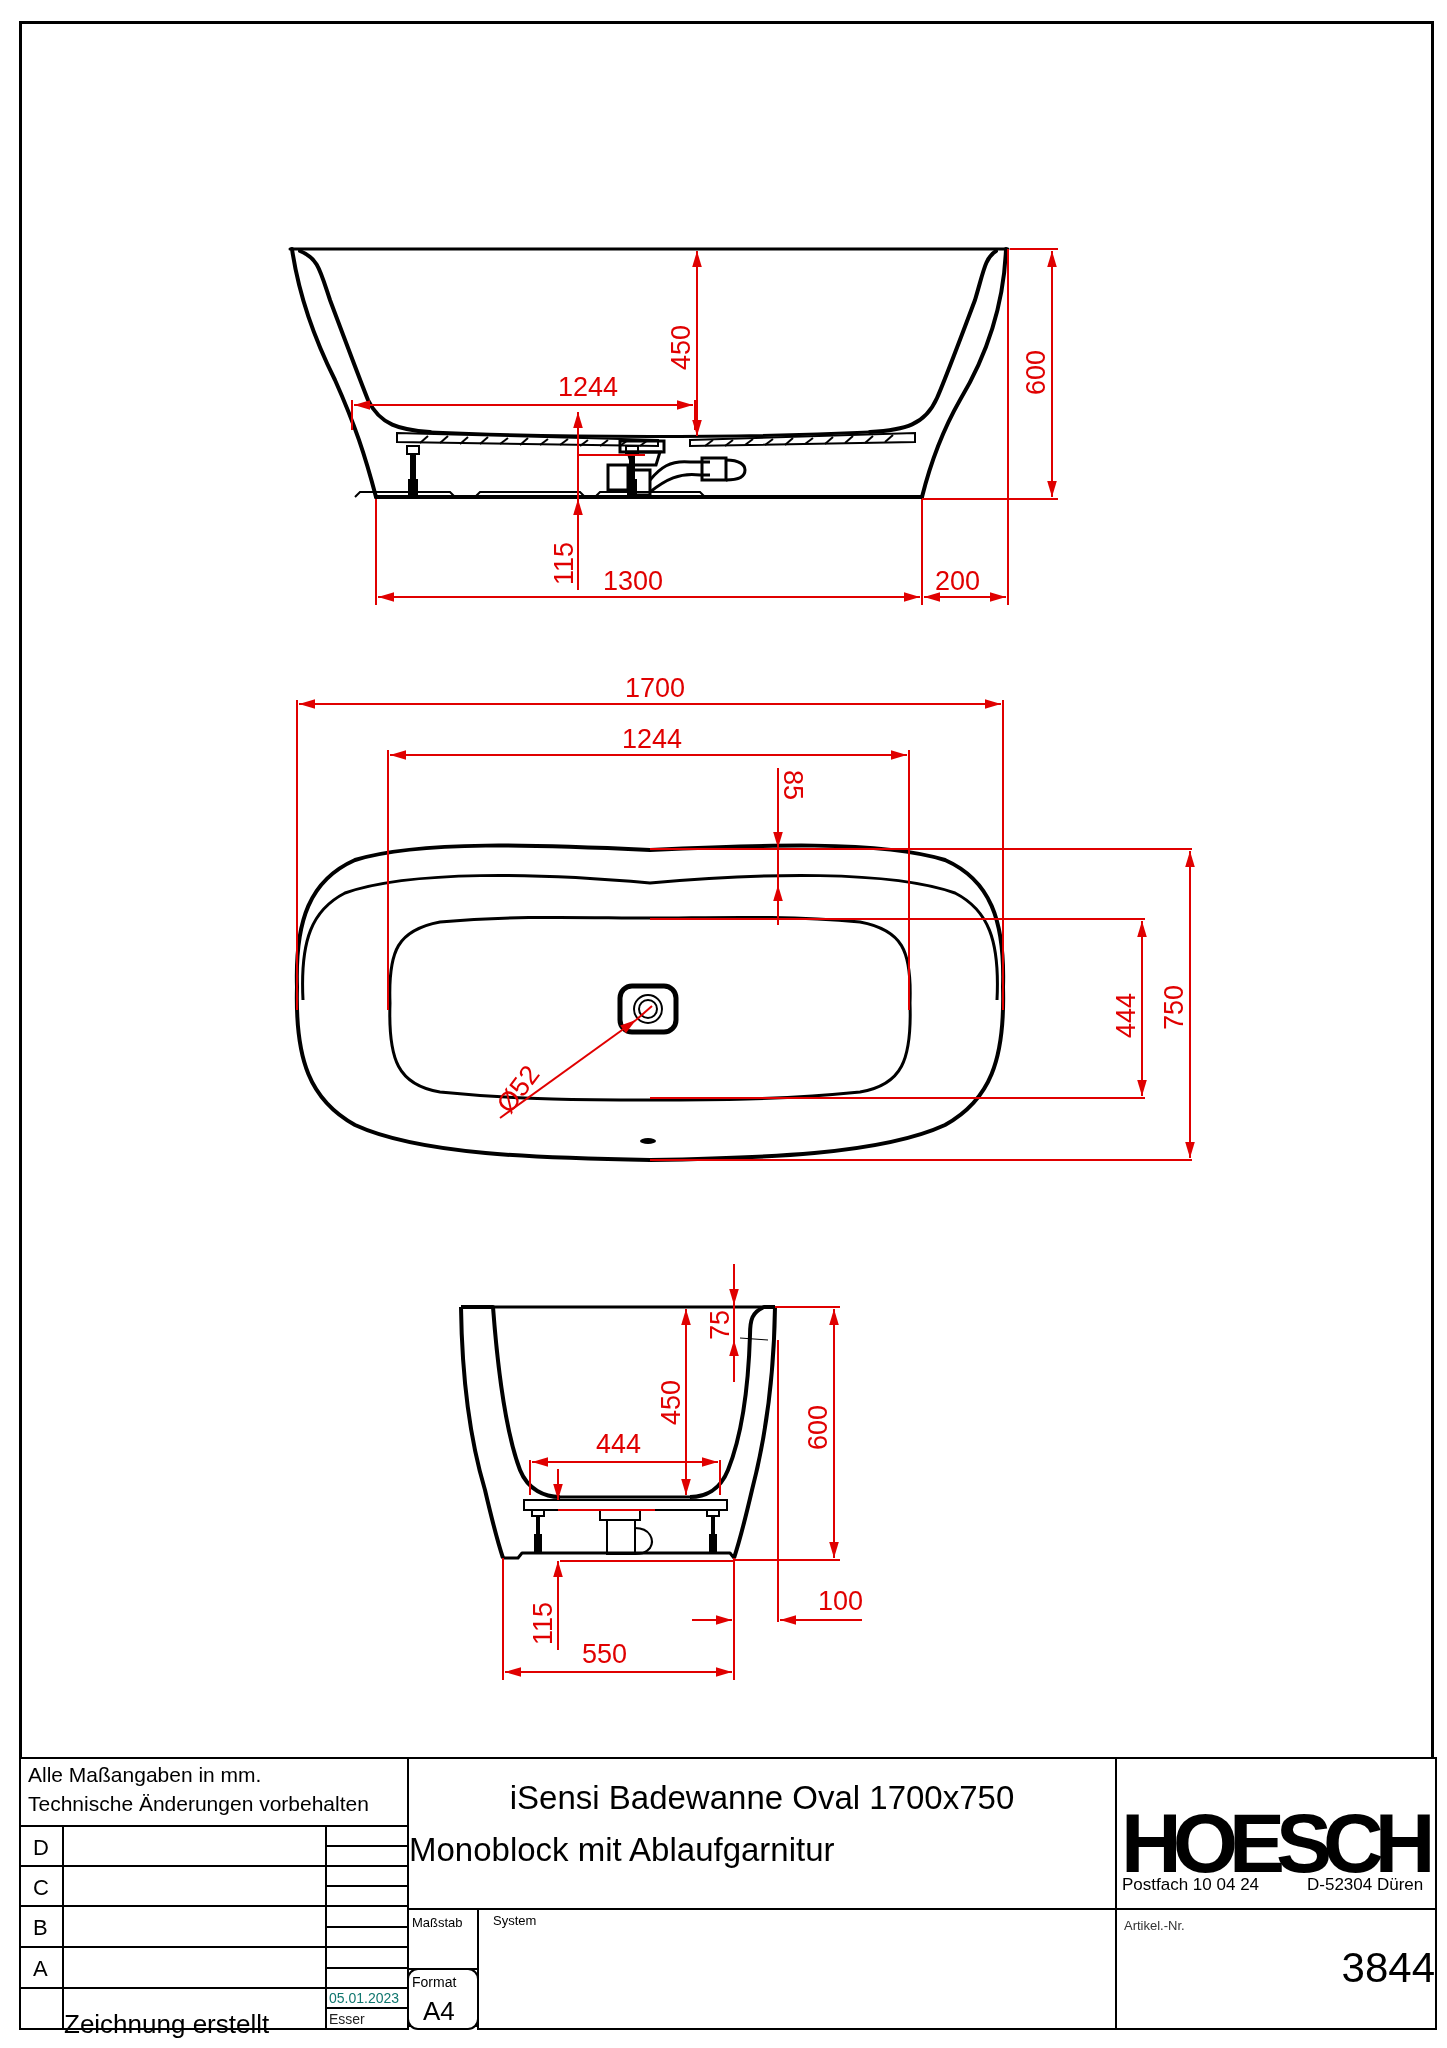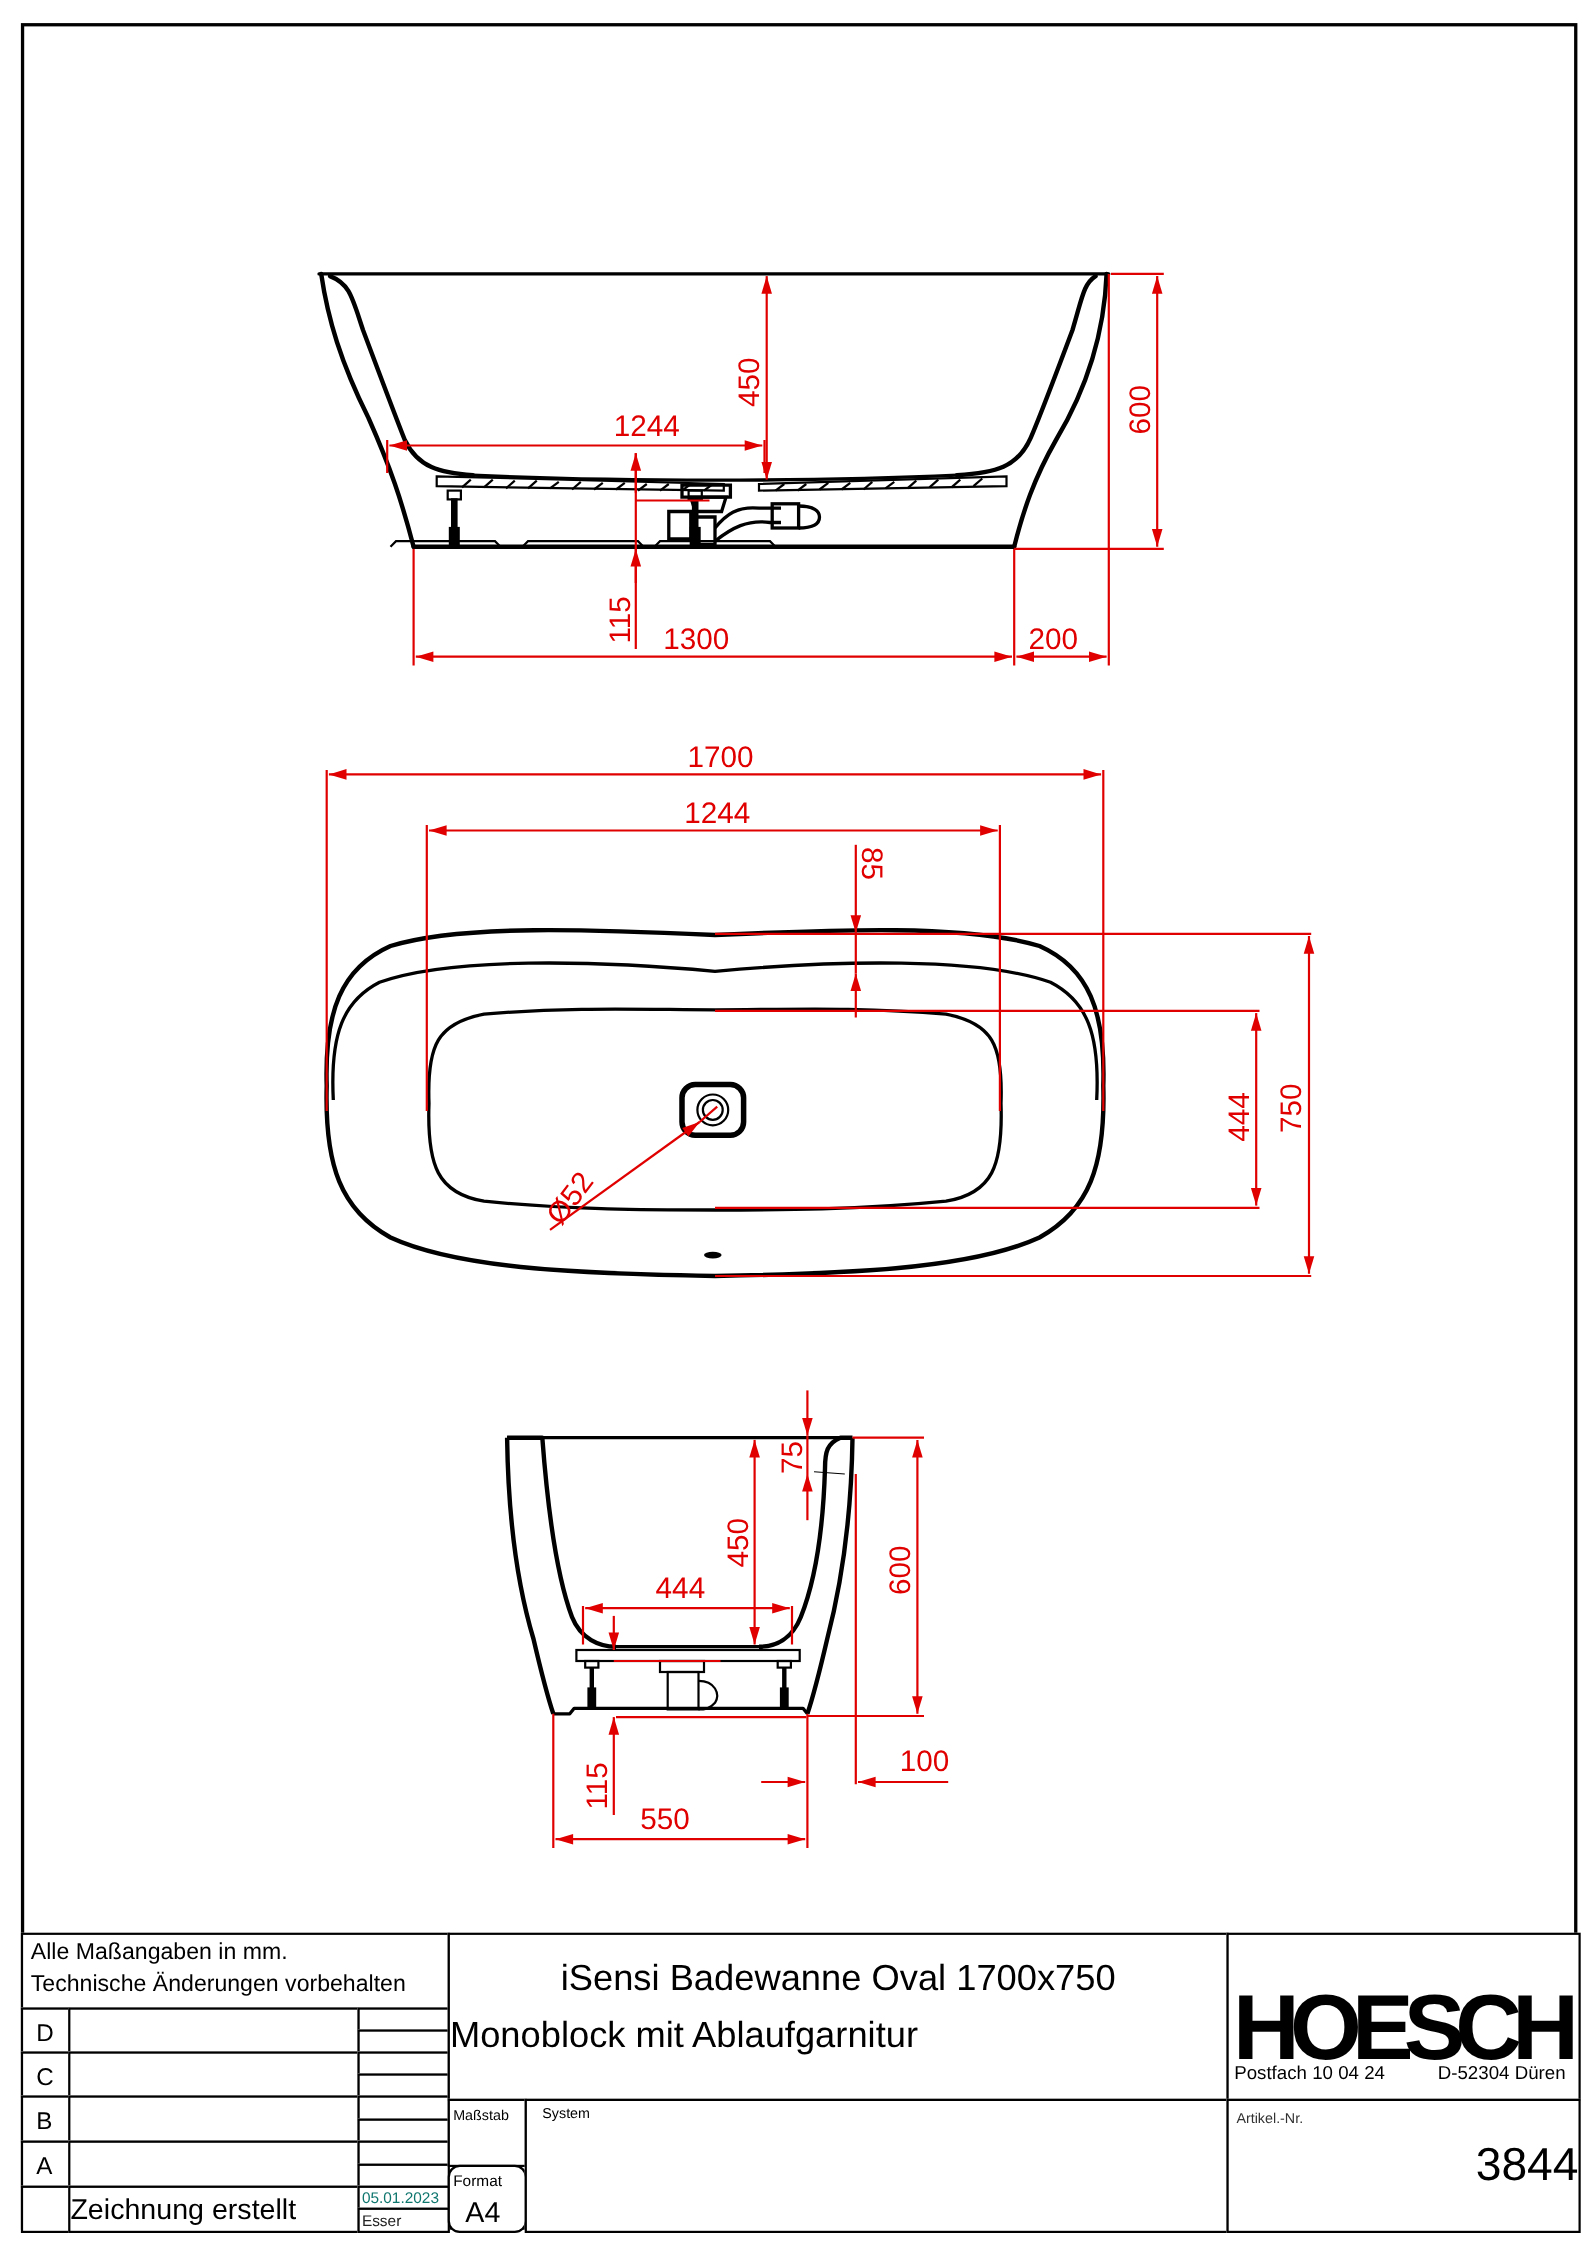--- a/index.html
+++ b/index.html
@@ -279,21 +279,21 @@
 
   <div class="cell" style="left:0;top:189px;width:45px;height:43px;">
     <div class="t" style="left:12px;top:8px;font-size:22px;">A</div>
     </div>
   <div class="cell" style="left:43px;top:189px;width:265px;height:43px;"></div>
   <div class="cell" style="left:306px;top:189px;width:84px;height:23px;"></div>
   <div class="cell" style="left:306px;top:210px;width:84px;height:22px;"></div>
 
   <div class="cell" style="left:0;top:230px;width:45px;height:43px;"></div>
   <div class="cell" style="left:43px;top:230px;width:265px;height:43px;">
-    <div class="t" style="left:0;top:4px;font-size:26px;">Zeichnung erstellt</div>
+    <div class="t" style="left:0;top:20px;font-size:26px;">Zeichnung erstellt</div>
   </div>
   <div class="cell" style="left:306px;top:230px;width:84px;height:22px;">
     <div class="t" style="left:2px;top:1px;font-size:14px;color:#0f766e;">05.01.2023</div>
   </div>
   <div class="cell" style="left:306px;top:250px;width:84px;height:23px;">
     <div class="t" style="left:2px;top:2px;font-size:14px;color:#222;">Esser</div>
   </div>
 
   <div class="cell" style="left:388px;top:0;width:710px;height:153px;">
     <div class="t" style="left:0;width:706px;text-align:center;top:20px;font-size:33px;">iSensi Badewanne Oval 1700x750</div>

